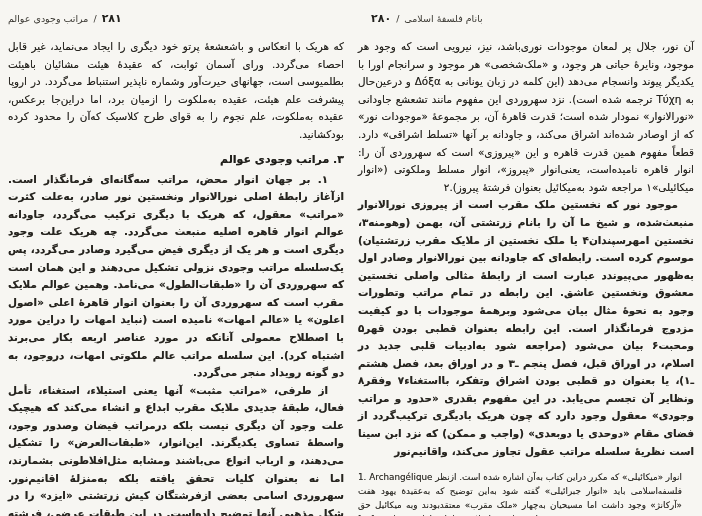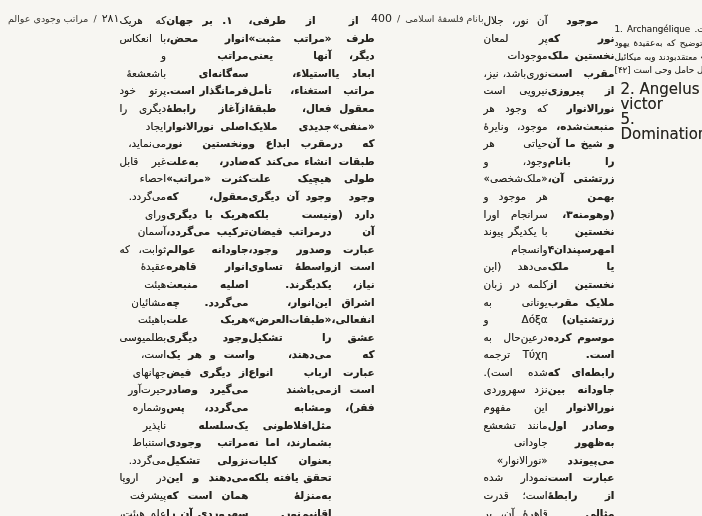--- a/index.html
+++ b/index.html
@@ -15,36 +15,36 @@
     display: flex;
     gap: 14px;
     padding: 12px 8px 0 8px;
     color: #2b2a26;
   }
   .page {
     box-sizing: border-box;
     flex: 1 1 0;
     min-width: 0;
     display: flex;
-    flex-direction: row;
+    flex-direction: column;
   }
   
   .running-head {
     direction: ltr;
     display: flex;
     align-items: baseline;
     gap: 5px;
     font-size: 9.5px;
     color: #3a3832;
     height: 14px;
     margin-bottom: 13px;
     white-space: nowrap;
   }
   .running-head .pagenum {
-    font-weight: normal;
+    font-weight: bold;
     font-size: 11px;
     color: #23221e;
   }
   .rh-title { letter-spacing: 0.2px; }
   .page-right .running-head { padding-left: 13px; }
   
   .bodytext {
     direction: rtl;
     unicode-bidi: plaintext;
     text-align: justify;
@@ -96,28 +96,29 @@
 
 <div class="spread">
 
   <div class="page page-left">
     <div class="running-head">
       <span class="rh-title">مراتب وجودی عوالم</span>
       <span class="rh-sep">/</span>
       <span class="pagenum">۲۸۱</span>
     </div>
     <p class="bodytext">که هریک با انعکاس و باشعشعهٔ پرتو خود دیگری را ایجاد می‌نماید، غیر قابل احصاء می‌گردد. ورای آسمان ثوابت، که عقیدهٔ هیئت مشائیان باهیئت بطلمیوسی است، جهانهای حیرت‌آور وشماره ناپذیر استنباط می‌گردد. در اروپا پیشرفت علم هیئت، عقیده به‌ملکوت را ازمیان برد، اما دراین‌جا برعکس، عقیده به‌ملکوت، علم نجوم را به قوای طرح کلاسیک که‌آن را محدود کرده بودکشانید.</p>
+    <h3 class="section-heading">۳. مراتب وجودی عوالم</h3>
     <p class="bodytext indent">۱. بر جهان انوار محض، مراتب سه‌گانه‌ای فرمانگذار است. ازآغاز رابطهٔ اصلی نورالانوار ونخستین نور صادر، به‌علت کثرت «مراتب» معقول، که هریک با دیگری ترکیب می‌گردد، جاودانه عوالم انوار قاهره اصلیه منبعث می‌گردد. چه هریک علت وجود دیگری است و هر یک از دیگری فیض می‌گیرد وصادر می‌گردد، پس یک‌سلسله مراتب وجودی نزولی تشکیل می‌دهند و این همان است که سهروردی آن را «طبقات‌الطول» می‌نامد. وهمین عوالم ملایک مقرب است که سهروردی آن را بعنوان انوار قاهرهٔ اعلی «اصول اعلون» یا «عالم امهات» نامیده است (نباید امهات را دراین مورد با اصطلاح معمولی آنانکه در مورد عناصر اربعه بکار می‌برند اشتباه کرد). این سلسله مراتب عالم ملکوتی امهات، دروجود، به دو گونه رویداد منجر می‌گردد.</p>
     <p class="bodytext indent">از طرفی، «مراتب مثبت» آنها یعنی استیلاء، استغناء، تأمل فعال، طبقهٔ جدیدی ملایک مقرب ابداع و انشاء می‌کند که هیچیک علت وجود آن دیگری نیست بلکه درمراتب فیضان وصدور وجود، واسطهٔ تساوی یکدیگرند. این‌انوار، «طبقات‌العرض» را تشکیل می‌دهند، و ارباب انواع می‌باشند ومشابه مثل‌افلاطونی بشمارند، اما نه بعنوان کلیات تحقق یافته بلکه به‌منزلهٔ اقانیم‌نور. سهروردی اسامی بعضی ازفرشتگان کیش زرتشتی «ایزد» را در شکل مذهبی آنها توضیح داده‌است. در این طبقات عرضی، فرشته بشریت یا روح‌القدس یا جبرائیل یاعقل فعال که اصطلاح فلاسفه می‌باشد، نیز مندرج است.</p>
     <p class="bodytext indent">از طرف دیگر، ابعاد یا مراتب معقول «منفی» که در طبقات طولی وجود دارد (و آن عبارت است از نیاز، اشراق انفعالی، عشق که عبارت است از فقر)،</p>
   </div>
 
   <div class="page page-right">
     <div class="running-head">
-      <span class="pagenum">400</span>
+      <span class="pagenum">۲۸۰</span>
       <span class="rh-sep">/</span>
       <span class="rh-title">بانام فلسفهٔ اسلامی</span>
     </div>
     <p class="bodytext">آن نور، جلال پر لمعان موجودات نوری‌باشد، نیز، نیرویی است که وجود هر موجود، ونایرهٔ حیاتی هر وجود، و «ملک‌شخصی» هر موجود و سرانجام اورا با یکدیگر پیوند وانسجام می‌دهد (این کلمه در زبان یونانی به Δόξα و درعین‌حال به Τύχη ترجمه شده است). نزد سهروردی این مفهوم مانند تشعشع جاودانی «نورالانوار» نمودار شده است؛ قدرت قاهرهٔ آن، بر مجموعهٔ «موجودات نور» که از اوصادر شده‌اند اشراق می‌کند، و جاودانه بر آنها «تسلط اشراقی» دارد. قطعاً مفهوم همین قدرت قاهره و این «پیروزی» است که سهروردی آن را: انوار قاهره نامیده‌است، یعنی‌انوار «پیروز»، انوار مسلط وملکوتی («انوار میکائیلی»۱ مراجعه شود به‌میکائیل بعنوان فرشتهٔ پیروز).۲</p>
     <p class="bodytext indent">موجود نور که نخستین ملک مقرب است از پیروزی نورالانوار منبعث‌شده، و شیخ ما آن را بانام زرتشتی آن، بهمن (وهومنه۳، نخستین امهرسپندان۴ یا ملک نخستین از ملایک مقرب زرتشتیان) موسوم کرده است. رابطه‌ای که جاودانه بین نورالانوار وصادر اول به‌ظهور می‌پیوندد عبارت است از رابطهٔ مثالی واصلی نخستین معشوق ونخستین عاشق. این رابطه در تمام مراتب وتطورات وجود به نحوهٔ مثال بیان می‌شود وبرهمهٔ موجودات با دو کیفیت مزدوج فرمانگذار است. این رابطه بعنوان قطبی بودن قهر۵ ومحبت۶ بیان می‌شود (مراجعه شود به‌ادبیات قلبی جدید در اسلام، در اوراق قبل، فصل پنجم ـ۳ و در اوراق بعد، فصل هشتم ـ۱)، یا بعنوان دو قطبی بودن اشراق وتفکر، بااستغناء۷ وفقر۸ ونظایر آن تجسم می‌یابد. در این مفهوم بقدری «حدود و مراتب وجودی» معقول وجود دارد که چون هریک بادیگری ترکیب‌گردد از فضای مقام «دوحدی یا دوبعدی» (واجب و ممکن) که نزد ابن سینا است نظریهٔ سلسله مراتب عقول تجاوز می‌کند، واقانیم‌نور</p>
 
     <div class="footnotes">
       <p class="fn-text">1. Archangélique انوار «میکائیلی» که مکرر دراین کتاب به‌آن اشاره شده است. ازنظر فلسفه‌اسلامی باید «انوار جبرائیلی» گفته شود به‌این توضیح که به‌عقیدهٔ یهود هفت «آرکانژ» وجود داشت اما مسیحیان به‌چهار «ملک مقرب» معتقدبودند وبه میکائیل حق تقدم می‌دادند، ولی در اسلام جبرائیل حامل وحی است [۴۲].</p>
       <div class="fn-latin-row">
         <span>2. Angelus victor</span>

